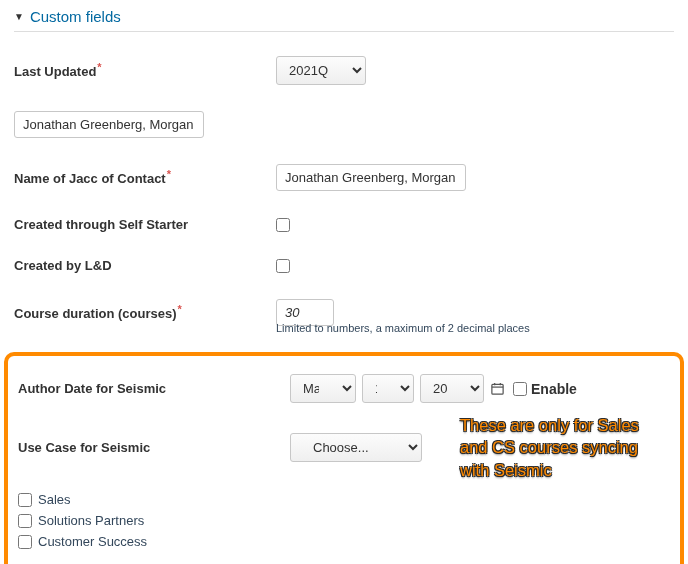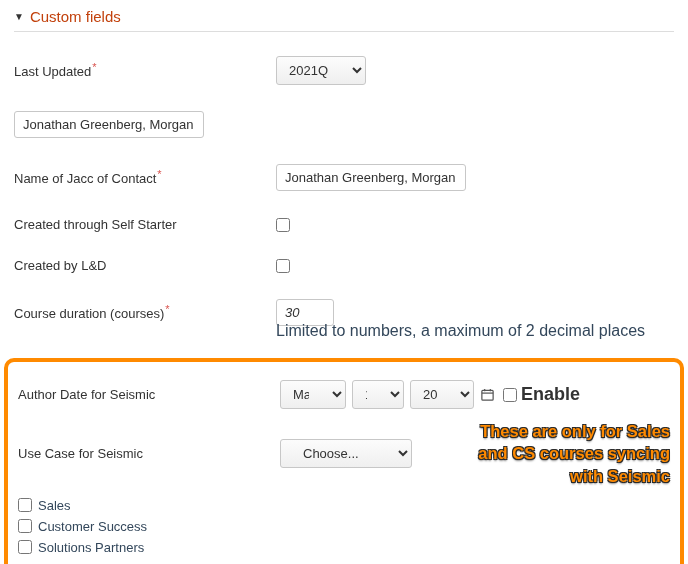--- a/index.html
+++ b/index.html
@@ -18,32 +18,32 @@
       padding-bottom: 6px;
       border-bottom: 1px solid #ddd;
       margin-bottom: 24px;
     }
     .section-header .caret {
       font-size: 10px;
       color: #333;
     }
     .section-header .title {
       font-size: 15px;
-      color: #c2410c;
+      color: #0369a1;
     }
     .row {
       display: flex;
       align-items: center;
       margin-bottom: 26px;
     }
     .row.tight { margin-bottom: 8px; }
     .label-col {
       width: 262px;
       flex-shrink: 0;
-      font-weight: 400;
+      font-weight: 700;
       font-size: 13px;
       color: #333;
     }
     .req { color: #d9534f; font-size: 11px; vertical-align: super; margin-left: 1px; }
     .control-col {
       flex: 1;
       display: flex;
       align-items: center;
       gap: 6px;
       flex-wrap: wrap;
@@ -60,59 +60,58 @@
     select {
       background: linear-gradient(#fcfcfc, #efefef);
       padding-right: 20px;
     }
     input[type="text"] { color: #333; }
     input[type="checkbox"] {
       width: 14px;
       height: 14px;
     }
     .help-text {
-      font-size: 16px;
+      font-size: 11px;
       color: #33475b;
       margin-left: 262px;
       margin-top: -12px;
       margin-bottom: 18px;
     }
     .highlight-group {
       border: 4px solid #ff8a00;
       border-radius: 10px;
       padding: 18px 10px 6px 10px;
       margin-left: -10px;
       margin-right: -10px;
       position: relative;
     }
-    .highlight-group .row { margin-bottom: 30px; }
+    .highlight-group .row { margin-bottom: 30px; gap: 10px; }
     .highlight-group .row:last-of-type { margin-bottom: 0; }
     .cal-icon svg { width: 15px; height: 15px; display:block; }
     .enable-wrap { display: flex; align-items: center; gap: 4px; margin-left: 2px;}
-    .enable-wrap label { font-size: 18px; font-weight: 700; color: #333; }
+    .enable-wrap label { font-size: 14px; font-weight: 700; color: #333; }
     .annotation {
       position: absolute;
       right: 10px;
       top: 58px;
       width: 210px;
       font-size: 16.5px;
-      font-weight: 700;
+      font-weight: 400;
       line-height: 1.35;
       color: #ff8a00;
       text-shadow:
         -1px -1px 0 #2a2a2a,
          1px -1px 0 #2a2a2a,
         -1px  1px 0 #2a2a2a,
          1px  1px 0 #2a2a2a,
          0 2px 2px rgba(0,0,0,0.5);
       pointer-events: none;
-      text-align: right;
     }
     .checkbox-stack { display: flex; flex-direction: column; gap: 6px; align-items: flex-start;}
-    .checkbox-line { display: flex; align-items: flex-start; gap: 6px; }
+    .checkbox-line { display: flex; align-items: flex-end; gap: 6px; }
     .checkbox-line span { font-size: 13px; color: #33475b; }
     .w-quarter { width: 90px; }
     .w-text { width: 190px; }
     .w-short { width: 58px; font-style: italic; }
     .w-month { width: 66px; }
     .w-day { width: 52px; }
     .w-year { width: 64px; }
     .w-choose { width: 132px; padding-left: 18px; }
     .dept-row { align-items: flex-start; }
   </style>
@@ -214,24 +213,24 @@
 
   <div class="row dept-row">
     <div class="control-col">
       <div class="checkbox-stack">
         <div class="checkbox-line">
           <input type="checkbox" style="">
           <span>Sales</span>
         </div>
         <div class="checkbox-line">
           <input type="checkbox" style="">
-          <span>Customer Success</span>
+          <span>Solutions Partners</span>
         </div>
         <div class="checkbox-line">
           <input type="checkbox" style="">
-          <span>Solutions Partners</span>
+          <span>Customer Success</span>
         </div>
       </div>
     </div>
   </div>
 
   <div class="annotation">These are only for Sales and CS courses syncing with Seismic</div>
 </div>
 
 </body></html>

